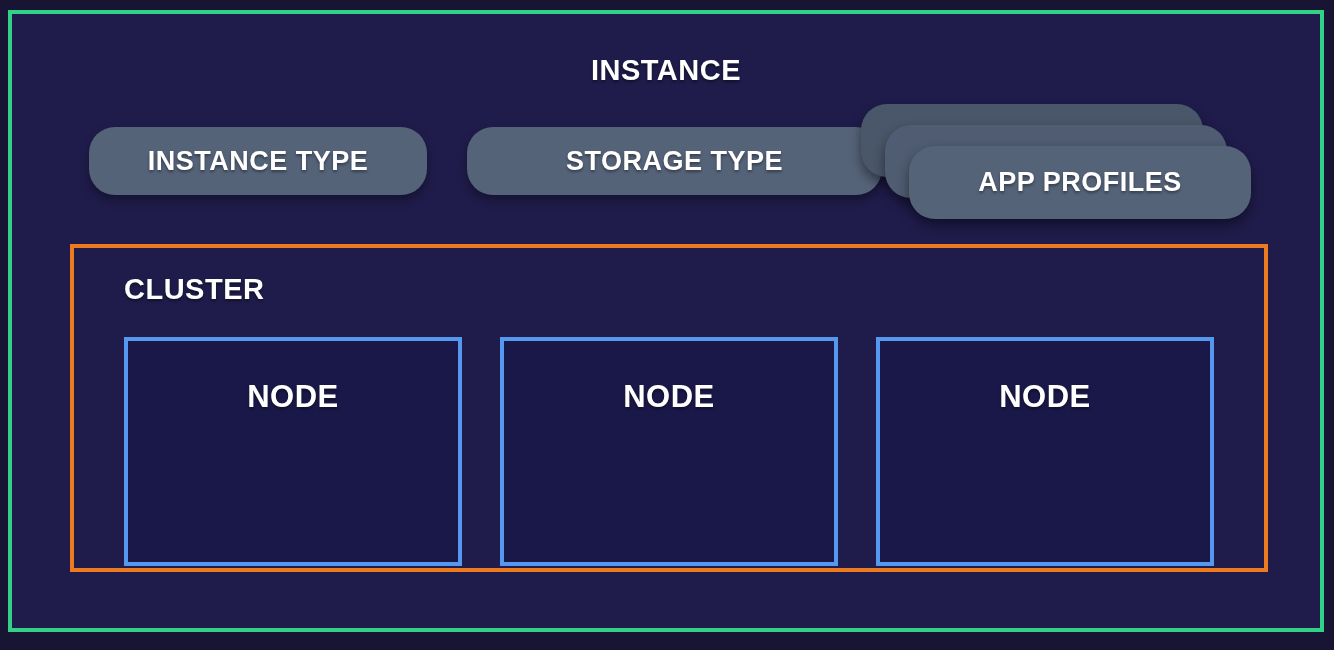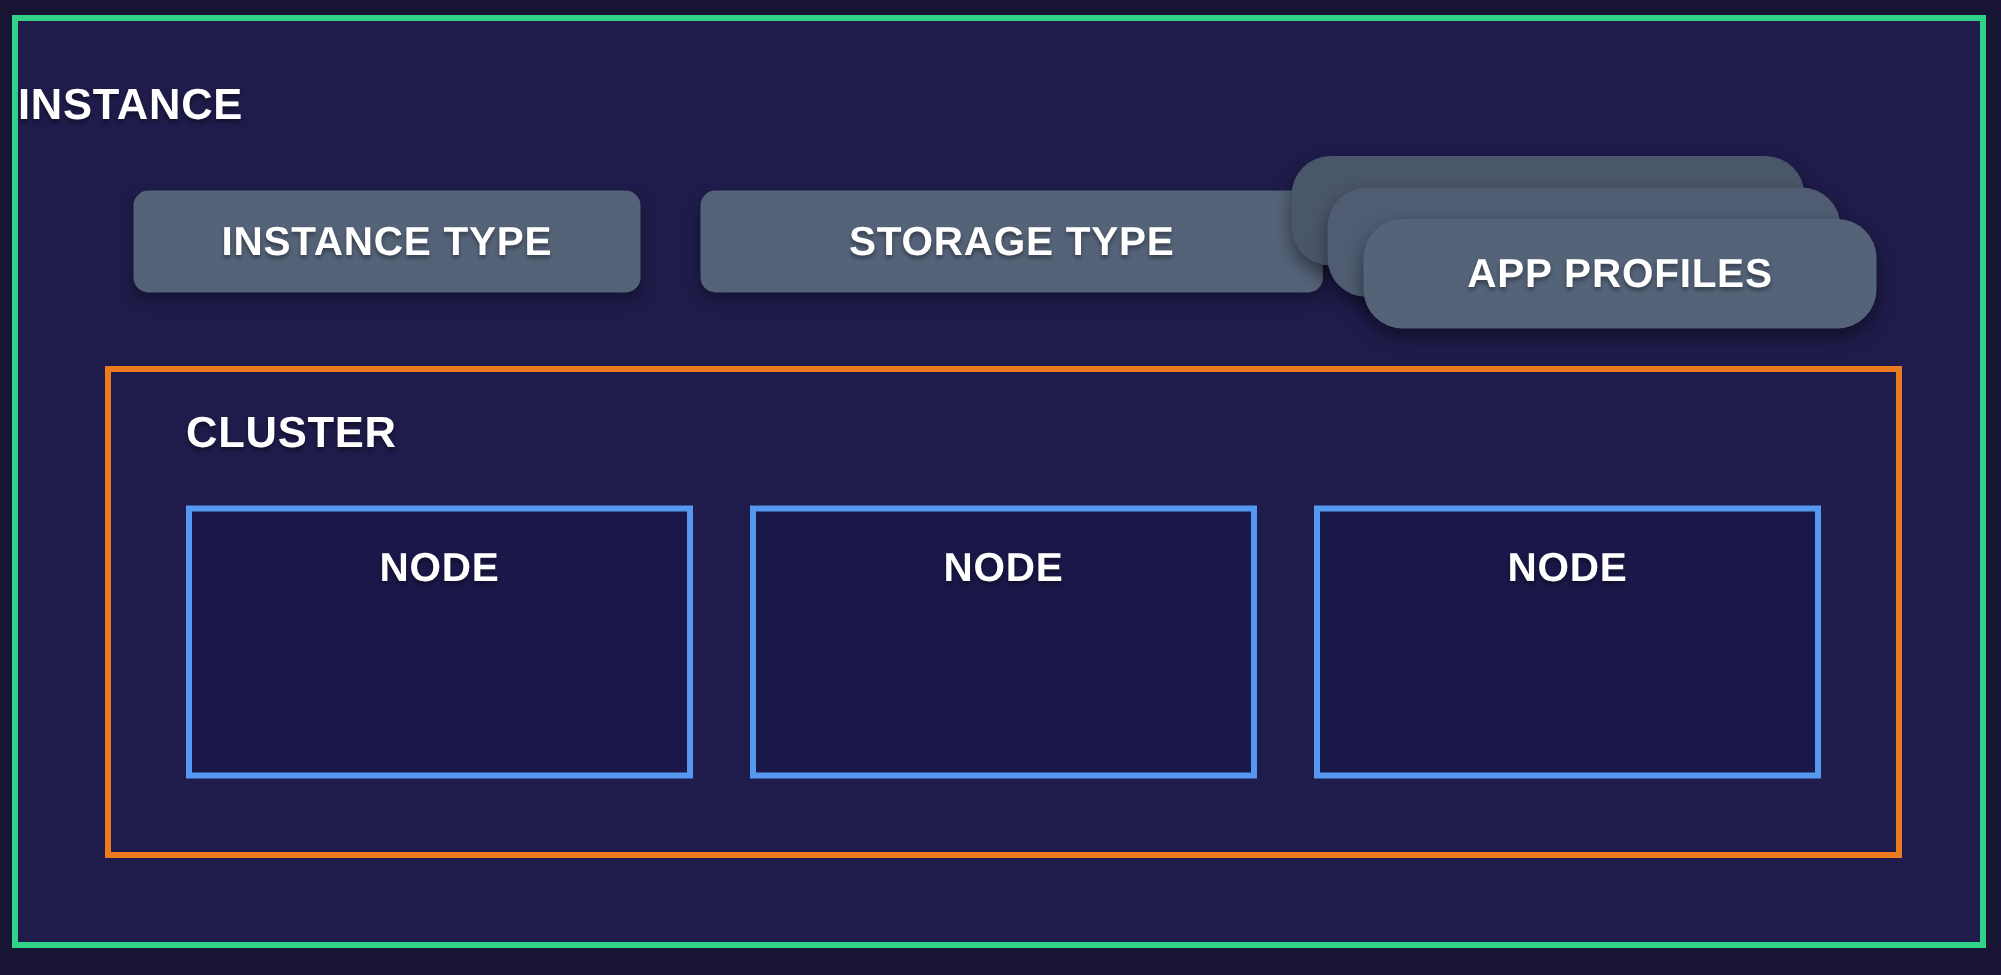--- a/index.html
+++ b/index.html
@@ -27,32 +27,32 @@
   .instance-box {
     position: absolute;
     left: 8px; top: 10px;
     width: 1316px; height: 622px;
     border: 4px solid var(--instance-border);
     background: var(--panel-bg);
   }
   .instance-title {
     position: absolute;
     left: 0; top: 40px; width: 100%;
-    text-align: left;
+    text-align: center;
     color: var(--text);
     font-size: 29px; font-weight: bold;
     letter-spacing: 0.5px;
     text-shadow: 0 2px 3px rgba(0,0,0,0.45);
   }
 
   
   .pill {
     position: absolute;
     height: 68px;
-    border-radius: 10px;
+    border-radius: 26px;
     background: var(--pill-bg);
     display: flex; align-items: center; justify-content: center;
     color: var(--text);
     font-size: 27px; font-weight: bold;
     letter-spacing: 0.5px;
     box-shadow: 0 5px 10px rgba(0,0,0,0.35);
     text-shadow: 0 2px 3px rgba(0,0,0,0.4);
   }
   .pill-instance-type { left: 77px; top: 113px; width: 338px; }
   .pill-storage-type  { left: 455px; top: 113px; width: 415px; }
@@ -92,27 +92,27 @@
     line-height: 34px;
     letter-spacing: 0.5px;
     text-shadow: 0 2px 3px rgba(0,0,0,0.45);
   }
   .nodes-row {
     margin-top: 31px;
     display: flex;
     justify-content: space-between;
   }
   .node-box {
-    width: 338px; height: 182px;
+    width: 338px; height: 229px;
     border: 4px solid var(--node-border);
     background: var(--node-bg);
-    padding-top: 22px;
+    padding-top: 38px;
     text-align: center;
     color: var(--text);
-    font-size: 27px; font-weight: bold;
+    font-size: 31px; font-weight: bold;
     letter-spacing: 0.5px;
     text-shadow: 0 2px 3px rgba(0,0,0,0.4);
   }
 </style>
 </head>
 <body>
 
 <div class="canvas">
   <div class="instance-box">
 

